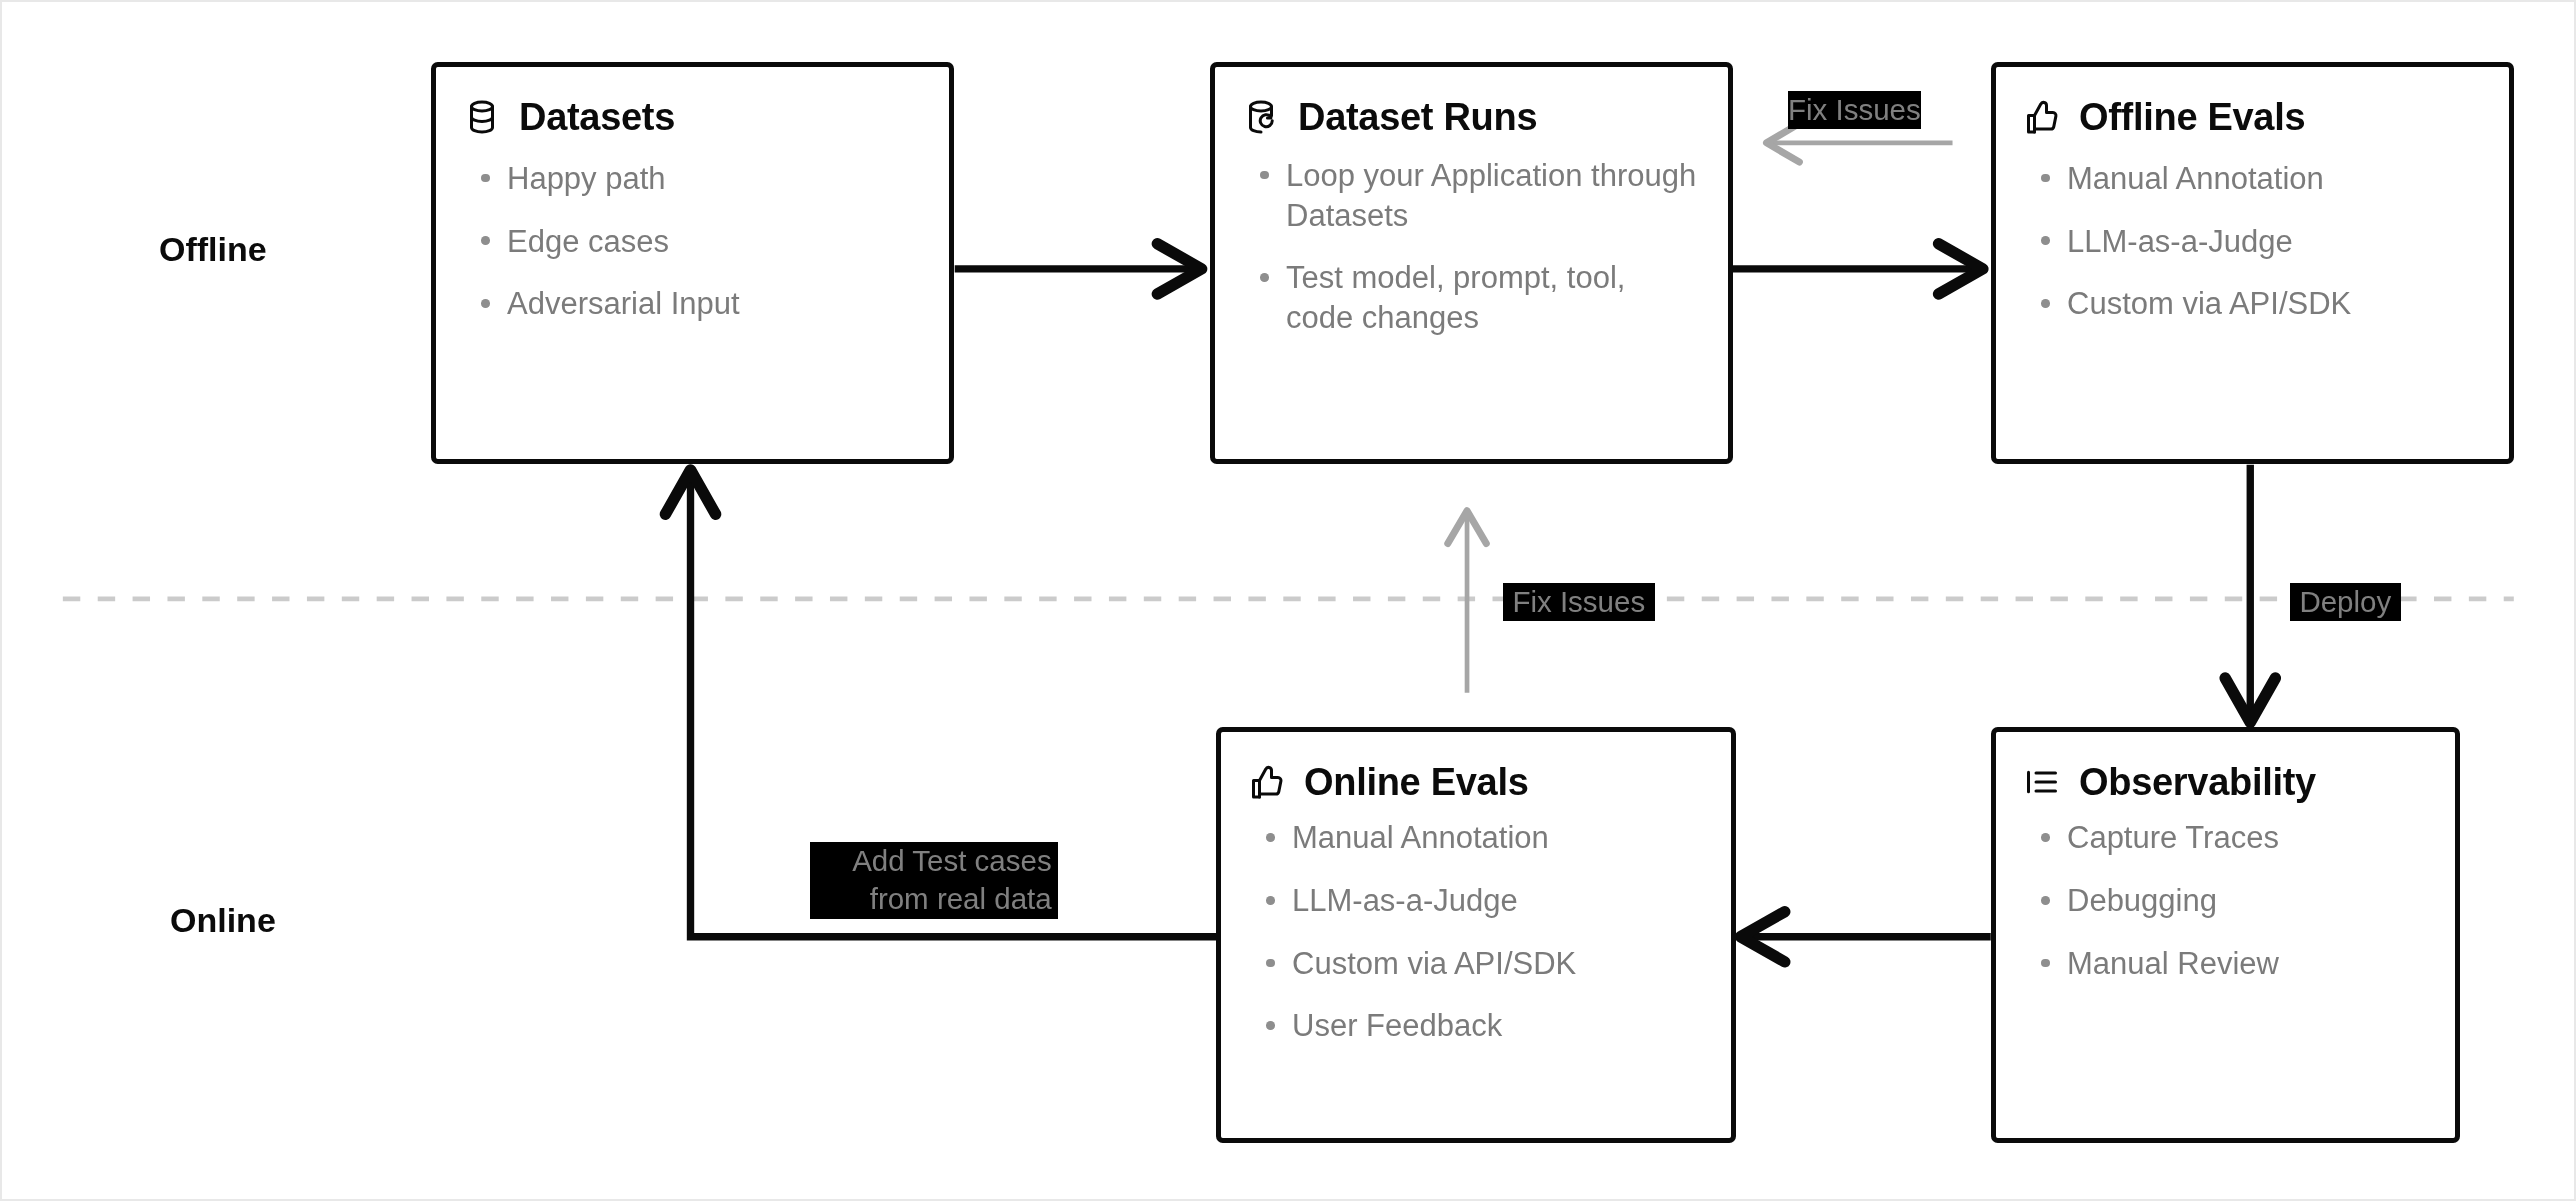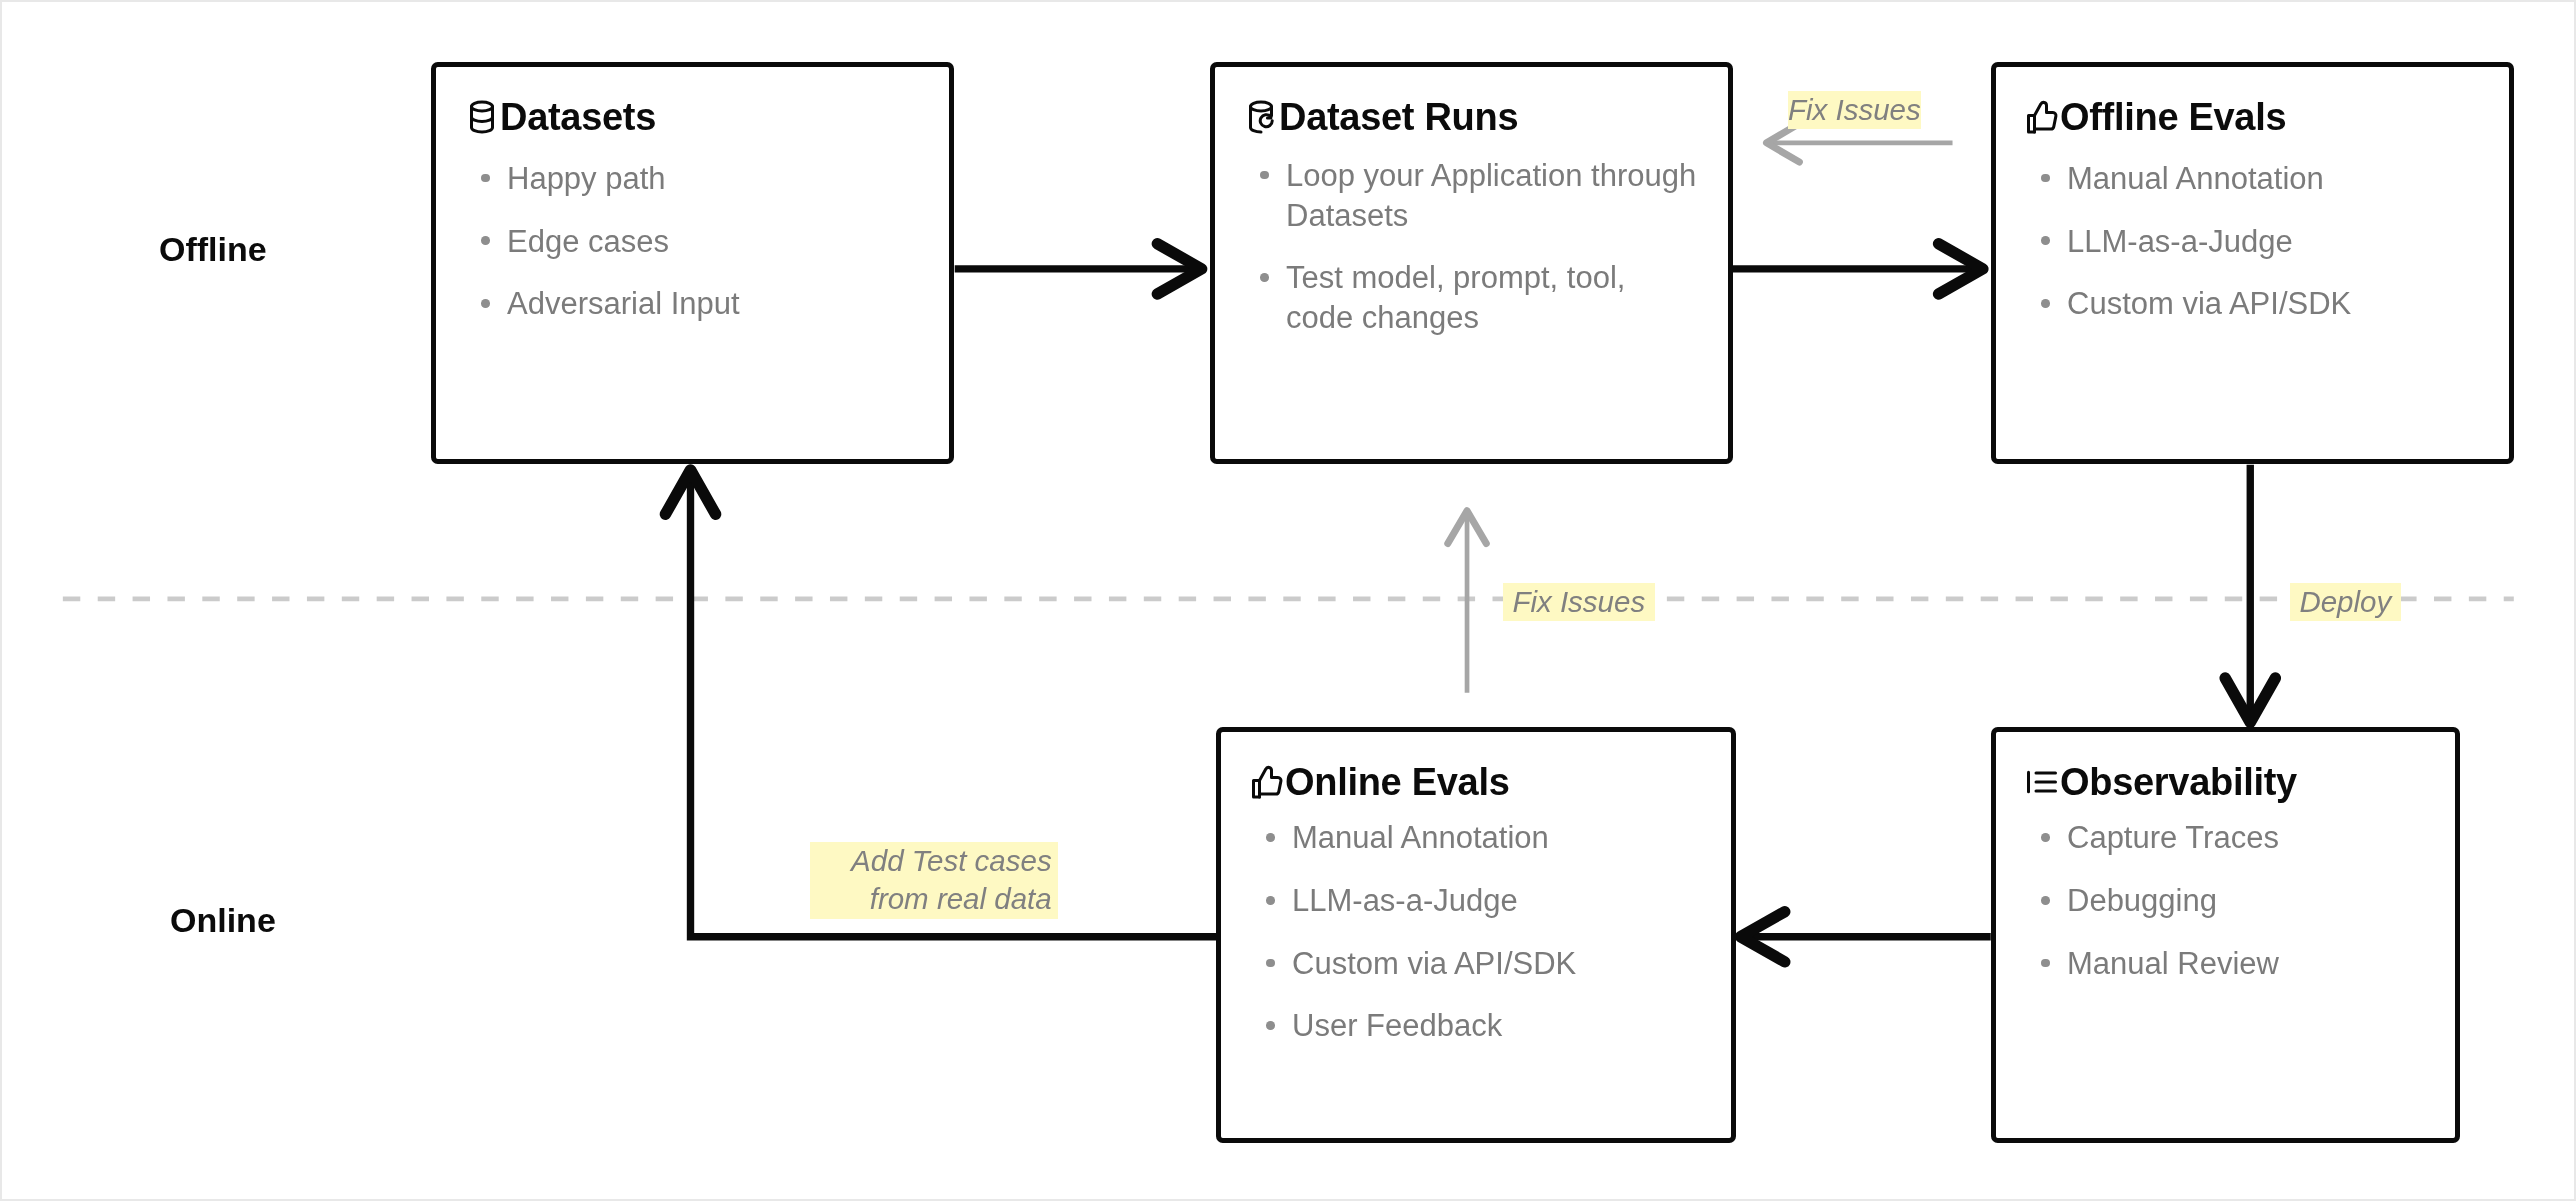--- a/index.html
+++ b/index.html
@@ -17,20 +17,21 @@
   .node{
     position:absolute;
     box-sizing:border-box;
     background:#ffffff;
     border:5.4px solid #0a0a0a;
     border-radius:6.7px;
     z-index:3;
   }
   .node-head{
     display:flex;align-items:center;
+    gap:19px;
     padding:31px 0 0 28px;
   }
   .node-title{
     font-size:38px;
     font-weight:bold;
     color:#0b0b0b;
     letter-spacing:-0.3px;
     line-height:1;
     white-space:nowrap;
   }
@@ -68,23 +69,22 @@
     z-index:4;
     white-space:nowrap;
   }
 
   .edge-label{
     position:absolute;
     font-size:29.5px;
     color:#808080;
     z-index:5;
     white-space:nowrap;
-    background:#fef9c3;
+    background:#000000;
     line-height:1.3;
-    font-style:italic;
   }
   .edge-label.two-line{text-align:right;white-space:normal;}
 </style>
 </head>
 <body>
 
 <div id="canvas">
 
   <svg class="layer" viewBox="0 0 3840 1791">
     <defs>

